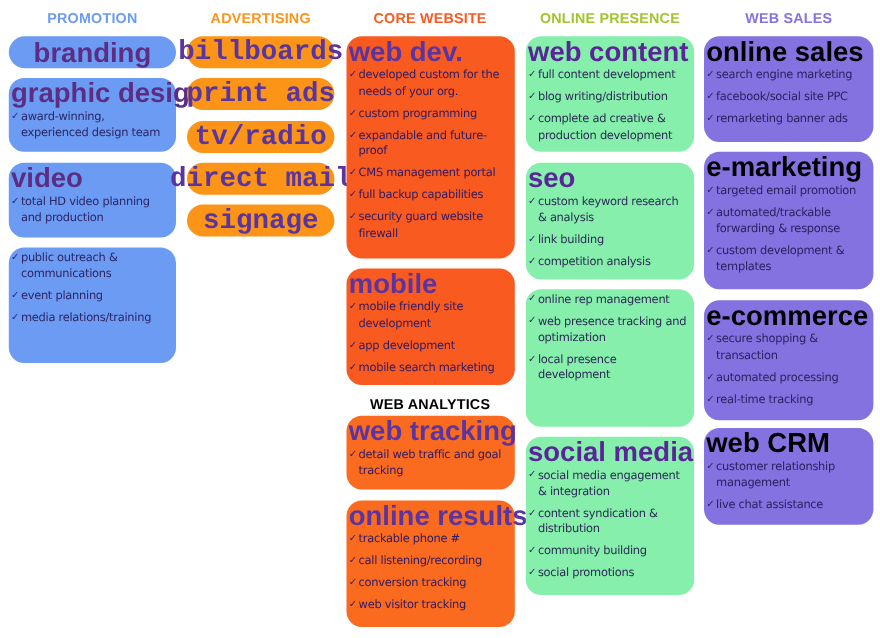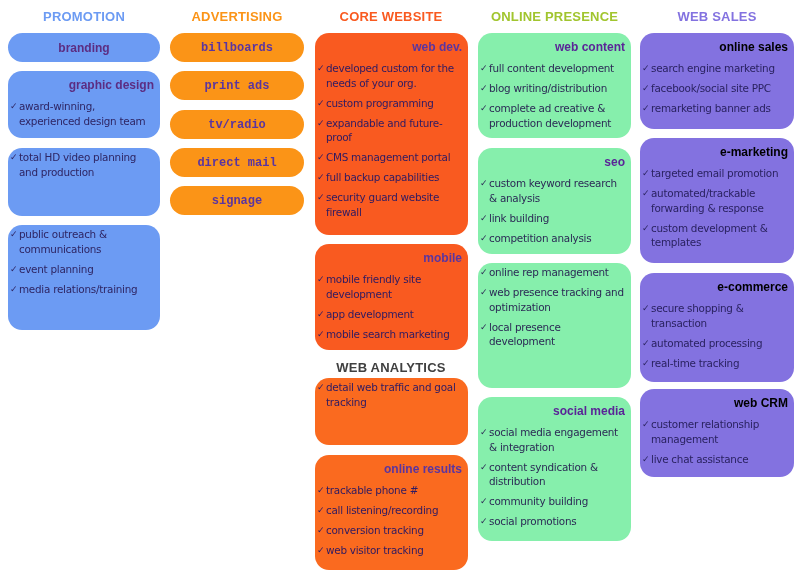--- a/index.html
+++ b/index.html
@@ -2,22 +2,22 @@
 <html><head>
 <meta charset="utf-8">
 <style>
   html, body { margin: 0; padding: 0; background: #ffffff; }
   body { width: 800px; height: 580px; position: relative; overflow: hidden;
          font-family: "DejaVu Sans", sans-serif; }
   .col-head { position: absolute; top: 9px; text-align: center; font-family: "Liberation Sans", sans-serif;
               font-size: 13px; font-weight: bold; letter-spacing: 0.2px; }
   .box { position: absolute; border-radius: 14px; box-sizing: border-box; padding: 2px 6px 4px 2px; }
   .pill { border-radius: 15px; padding: 0; display: flex; align-items: center; justify-content: center; }
-  .box-title { font-family: "Liberation Sans", sans-serif; font-weight: bold; font-size: 12px;
-               text-align: right; line-height: 22px; margin-top: 1px; margin-bottom: 3px; white-space: nowrap; }
+  .box-title { font-family: "Liberation Sans", sans-serif; font-weight: bold; font-size: 25px;
+               text-align: left; line-height: 22px; margin-top: 1px; margin-bottom: 3px; white-space: nowrap; }
   .pill .box-title { margin: 0; }
   .items { list-style: none; margin: 0; padding: 0; }
   .items li { font-family: "DejaVu Sans", sans-serif; font-size: 10.4px; line-height: 14.5px;
               position: relative; padding-left: 9px; margin-bottom: 5.5px; letter-spacing: -0.25px; }
   .items li .chk { position: absolute; left: 0; top: 0; font-size: 9px; }
   .c-promo { background: #6C9BF3; }
   .c-promo .box-title { color: #5C2D82; }
   .c-promo .items li { color: #2E2563; }
   .c-adv { background: #FB9417; }
   .c-adv .box-title { color: #5A35A0; font-family: Liberation Mono, monospace; }
@@ -35,32 +35,33 @@
   .c-sales .items li { color: #2A2260; }
 </style>
 </head>
 <body>
 
 <div class="col-head" style="left:8px;width:152px;color:#6C9BF3;">PROMOTION</div>
 <div class="col-head" style="left:170px;width:134px;color:#FB9417;">ADVERTISING</div>
 <div class="col-head" style="left:315px;width:152px;color:#F95A20;">CORE WEBSITE</div>
 <div class="col-head" style="left:478px;width:153px;color:#A1C52E;">ONLINE PRESENCE</div>
 <div class="col-head" style="left:640px;width:154px;color:#8372E0;">WEB SALES</div>
-<div class="col-head" style="left:315px;width:152px;top:360px;color:#404040;">WEB ANALYTICS</div>
+<div class="col-head" style="left:315px;width:152px;top:360px;color:#000000;">WEB ANALYTICS</div>
 
 <div class="box pill c-promo" style="left:8px;top:33px;width:152px;height:29px;">
   <div class="box-title">branding</div>
 </div>
 <div class="box c-promo" style="left:8px;top:71px;width:152px;height:67px;">
   <div class="box-title">graphic design</div>
   <ul class="items">
       <li><span class="chk">✓</span><span>award-winning, experienced design team</span></li>
     </ul>
 </div>
 <div class="box c-promo" style="left:8px;top:148px;width:152px;height:68px;">
+  <div class="box-title">video</div>
   <ul class="items">
       <li><span class="chk">✓</span><span>total HD video planning and production</span></li>
     </ul>
 </div>
 <div class="box c-promo" style="left:8px;top:225px;width:152px;height:105px;">
   <ul class="items">
       <li><span class="chk">✓</span><span>public outreach &amp; communications</span></li>
       <li><span class="chk">✓</span><span>event planning</span></li>
       <li><span class="chk">✓</span><span>media relations/training</span></li>
     </ul>
@@ -96,20 +97,21 @@
 <div class="box c-core" style="left:315px;top:244px;width:153px;height:106px;">
   <div class="box-title">mobile</div>
   <ul class="items">
       <li><span class="chk">✓</span><span>mobile friendly site development</span></li>
       <li><span class="chk">✓</span><span>app development</span></li>
       <li><span class="chk">✓</span><span>mobile search marketing</span></li>
     </ul>
 </div>
 
 <div class="box c-analytics" style="left:315px;top:378px;width:153px;height:67px;">
+  <div class="box-title">web tracking</div>
   <ul class="items">
       <li><span class="chk">✓</span><span>detail web traffic and goal tracking</span></li>
     </ul>
 </div>
 <div class="box c-analytics" style="left:315px;top:455px;width:153px;height:115px;">
   <div class="box-title">online results</div>
   <ul class="items">
       <li><span class="chk">✓</span><span>trackable phone #</span></li>
       <li><span class="chk">✓</span><span>call listening/recording</span></li>
       <li><span class="chk">✓</span><span>conversion tracking</span></li>

